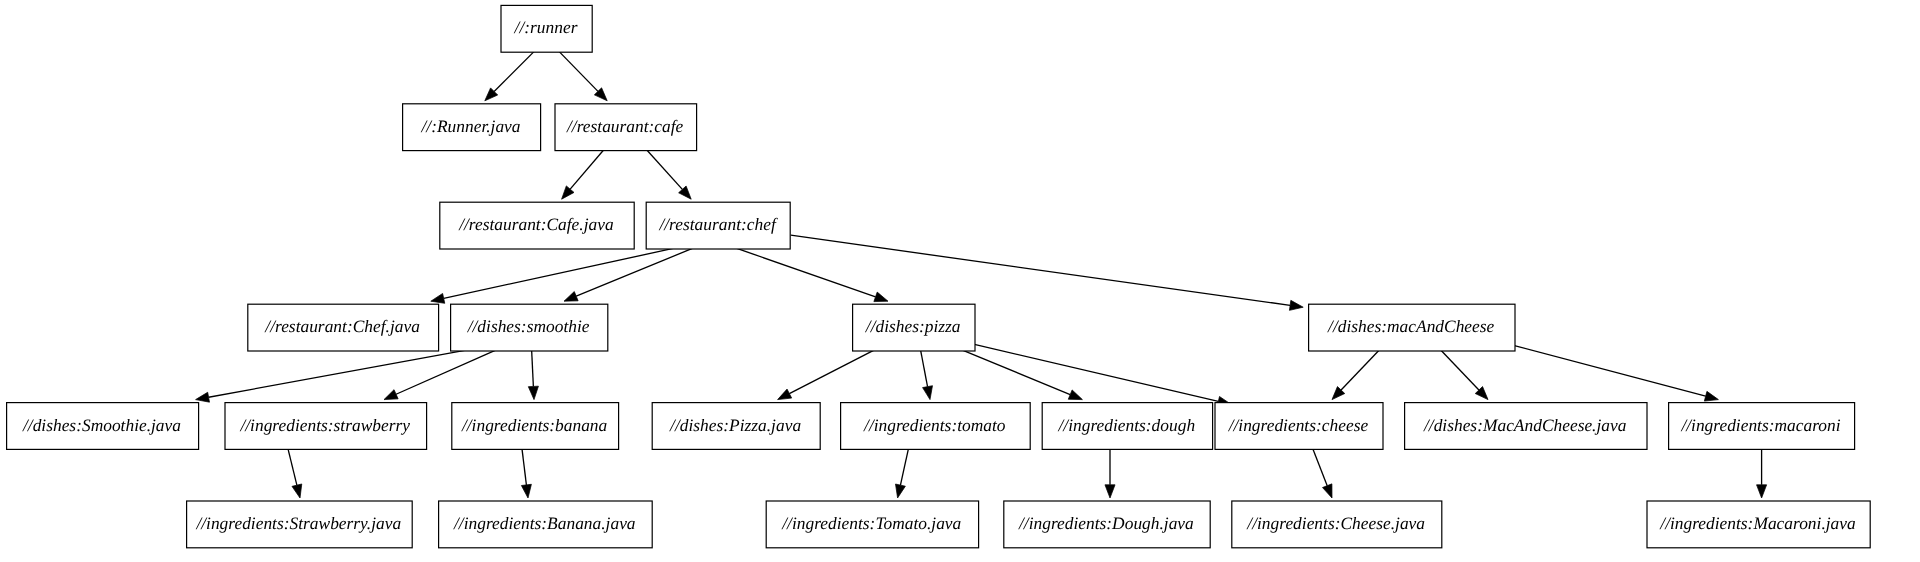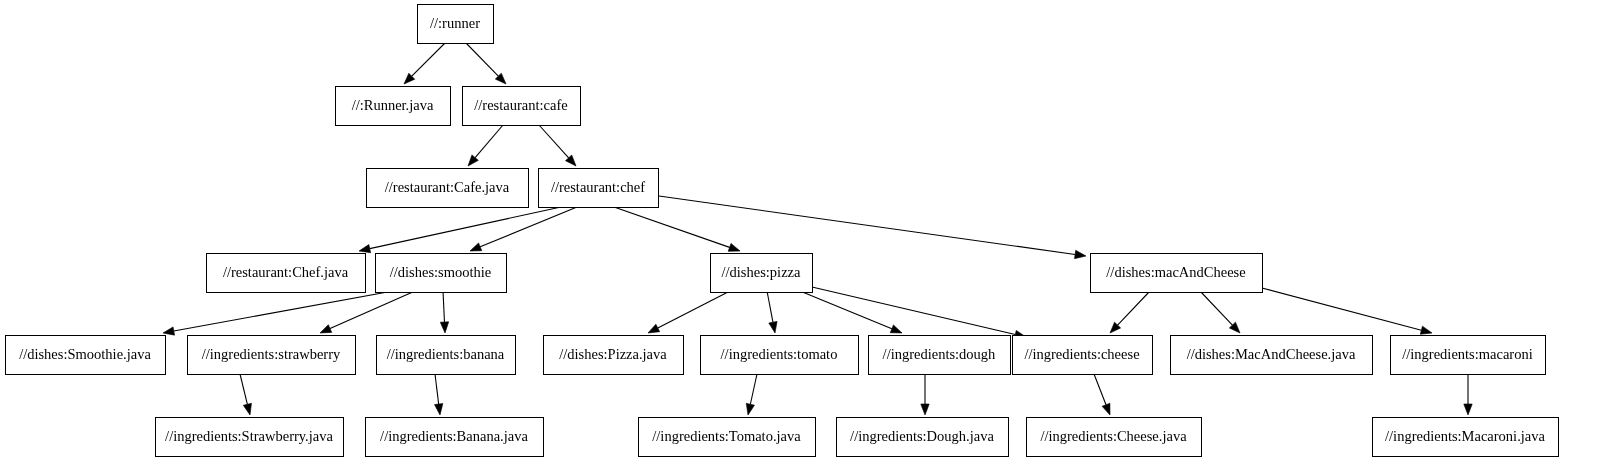--- a/index.html
+++ b/index.html
@@ -11,20 +11,21 @@
     width: 1600px;
     height: 468px;
     font-family: "Liberation Serif", "DejaVu Serif", serif;
     overflow: hidden;
   }
   #graph-root {
     position: relative;
     width: 1600px;
     height: 468px;
     background: #ffffff;
+    font-style: italic;
   }
   svg.graph-canvas {
     position: absolute;
     top: 0;
     left: 0;
     width: 1600px;
     height: 468px;
     display: block;
   }
   .node-box {

